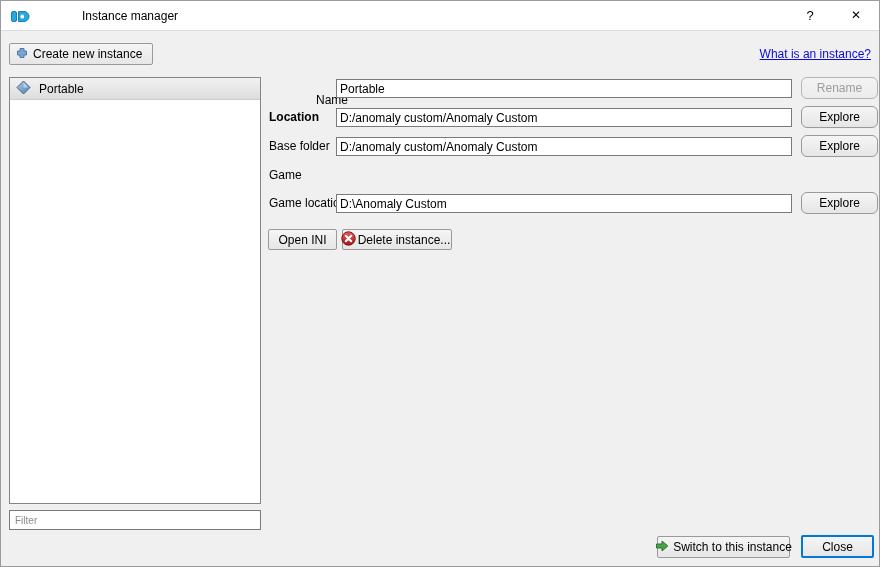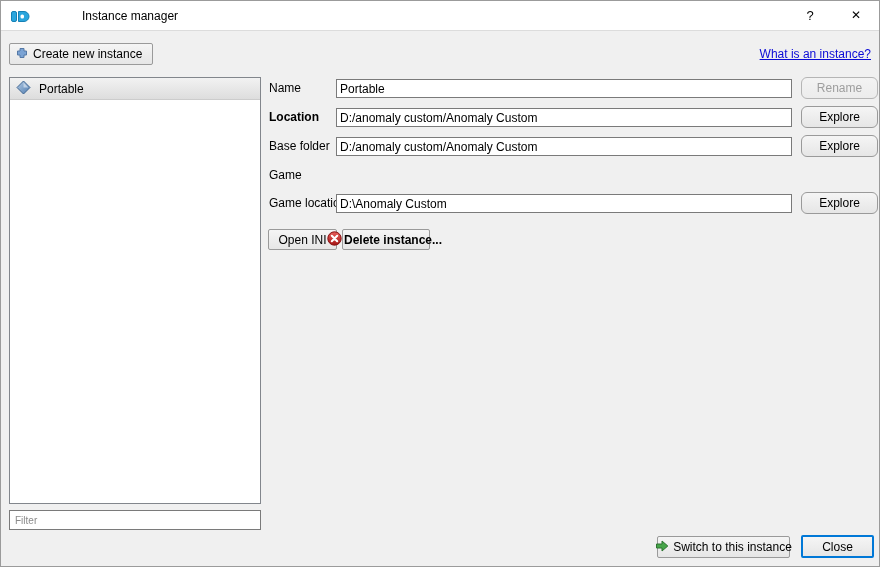--- a/index.html
+++ b/index.html
@@ -59,35 +59,35 @@
   }
   .filter-input::placeholder { color:#8a8a8a; opacity:1; }
 
   
   .form-label { position:absolute; left:268px; height:19px; line-height:19px; font-size:12px; }
   .field {
     position:absolute; left:335px; width:456px; height:19px;
     border:1px solid #7a7a7a; background:#fff; outline:none;
     font-family:"Liberation Sans", sans-serif; font-size:12px; padding:0 3px; color:#000;
   }
-  .lbl-0 { top:78px; }  .fld-0 { top:78px; }
+  .lbl-0 { top:90px;margin-left:47px; }  .fld-0 { top:78px; }
   .lbl-1 { top:107px;font-weight:bold; } .fld-1 { top:107px; }
   .lbl-2 { top:136px; } .fld-2 { top:136px; }
   .lbl-3 { top:165px; } .fld-3 { top:165px; }
   .lbl-4 { top:193px; } .fld-4 { top:193px; }
 
   .side-btn { position:absolute; left:800px; width:77px; height:22px;border-radius:6px; }
   .sb-0 { top:76px; }
   .sb-1 { top:105px; }
   .sb-2 { top:134px; }
   .sb-4 { top:191px; }
   .btn[disabled], .btn.disabled { color:#9e9e9e; background:linear-gradient(#f3f3f3,#ececec); border-color:#b5b5b5; }
 
   .open-ini-btn { position:absolute; left:267px; top:228px; width:69px; height:21px; }
-  .delete-btn   { position:absolute; left:341px; top:228px; width:88px; height:21px; gap:2px; padding:0 6px 0 3px;font-weight:bold; }
+  .delete-btn   { position:absolute; left:341px; top:228px; width:110px; height:21px; gap:2px; padding:0 6px 0 3px; }
 
   
   .switch-btn { position:absolute; left:656px; top:535px; width:133px; height:22px; gap:4px; }
   .close-btn  { position:absolute; left:800px; top:534px; width:73px; height:23px; border:2px solid #0078d7; }
 
   .icon { display:inline-block; flex:none; }
 </style>
 </head>
 <body>
 

